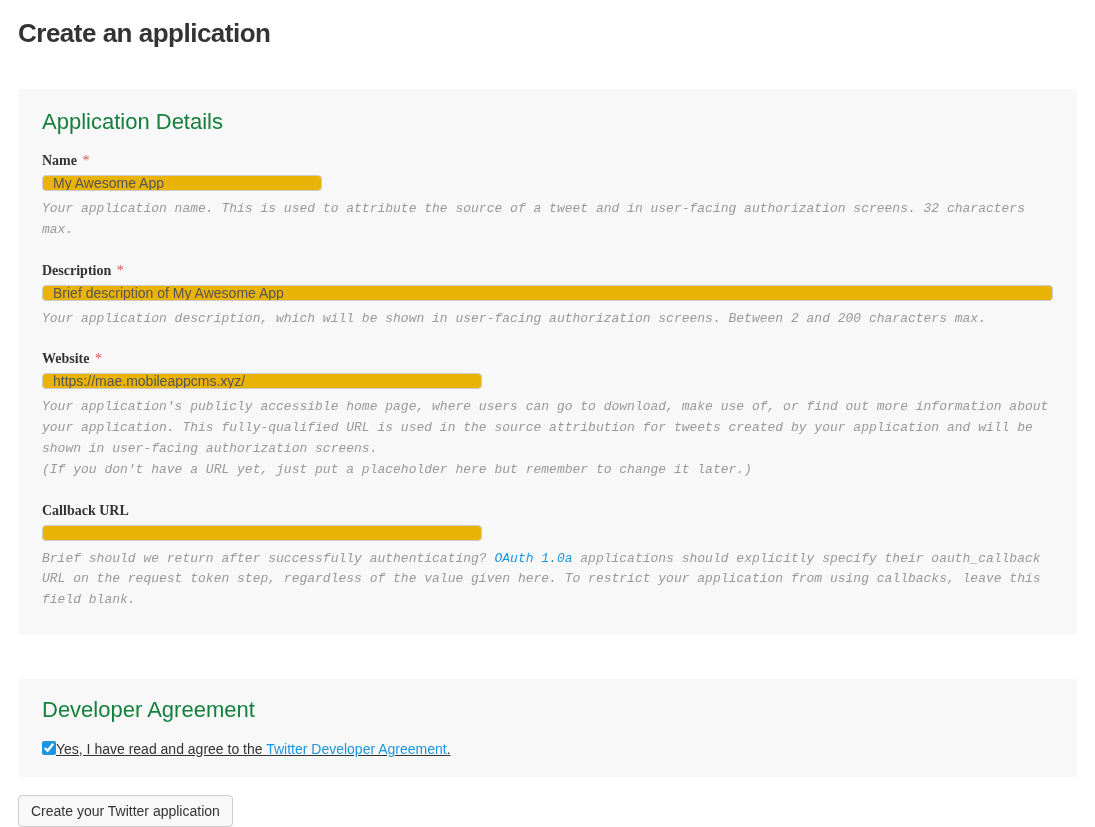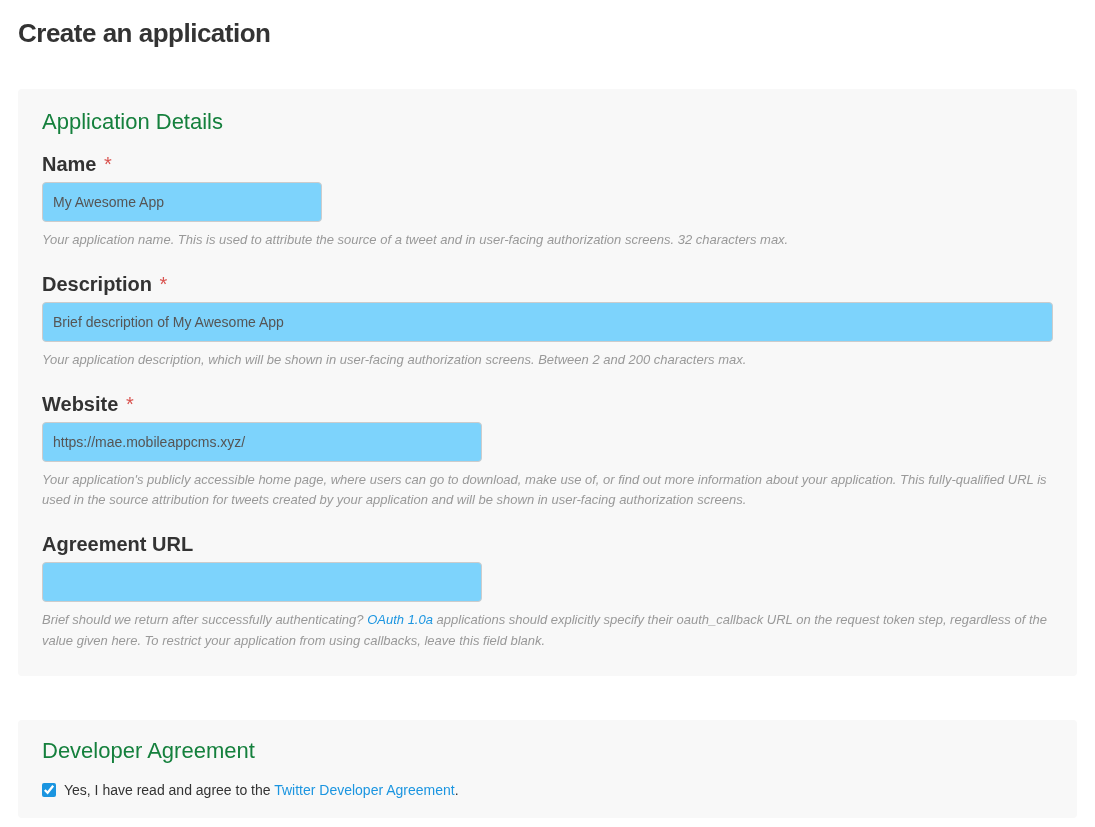--- a/index.html
+++ b/index.html
@@ -31,63 +31,65 @@
       font-size: 22px;
       font-weight: 400;
       color: #15803d;
       margin-bottom: 18px;
     }
     .field {
       margin-bottom: 22px;
     }
     .field:last-child { margin-bottom: 0; }
     .field-label {
-      font-size: 20px;
+      font-size: 14px;
       font-weight: 700;
       color: #333;
       display: block;
       margin-bottom: 6px;
+      font-family: Liberation Serif, serif;
     }
     .field-label .req {
       color: #d9534f;
       font-weight: 400;
       margin-left: 2px;
     }
     input[type=text] {
       display: block;
-      height: 40px;
+      height: 16px;
       padding: 7px 10px;
       font-size: 14px;
       line-height: 20px;
       color: #555;
-      background: #7dd3fc;
+      background: #eab308;
       border: 1px solid #ccc;
       border-radius: 4px;
     }
     input.w-name { width: 280px; }
     input.w-full { width: 100%; }
     input.w-med { width: 440px; }
     .help {
       font-size: 13px;
       color: #999;
       font-style: italic;
       line-height: 1.6;
       margin-top: 8px;
+      font-family: Liberation Mono, monospace;
     }
     .help a {
       color: #1b95e0;
       text-decoration: none;
       font-style: italic;
     }
     .checkbox-row {
       font-size: 14px;
       color: #333;
       display: flex;
-      align-items: center;
-      gap: 8px;
+      align-items: flex-start;
+      text-decoration: underline;
     }
     .checkbox-row a {
       color: #1b95e0;
       text-decoration: none;
     }
     input[type=checkbox] {
       width: 14px;
       height: 14px;
       accent-color: #1b95e0;
     }
@@ -130,26 +132,27 @@
   </div>
 
   <div class="field">
     <label class="field-label">
       <span>Website</span>
       <span class="req">*</span>
     </label>
     <input type="text" class="w-med" value="https://mae.mobileappcms.xyz/" style="">
     <p class="help">
       <span>Your application's publicly accessible home page, where users can go to download, make use of, or find out more information about your application. This fully-qualified URL is used in the source attribution for tweets created by your application and will be shown in user-facing authorization screens.</span><br>
+      <span>(If you don't have a URL yet, just put a placeholder here but remember to change it later.)</span>
     </p>
   </div>
 
   <div class="field">
     <label class="field-label">
-      <span>Agreement URL</span>
+      <span>Callback URL</span>
     </label>
     <input type="text" class="w-med" value="" style="">
     <p class="help">
       <span>Brief should we return after successfully authenticating? </span><a href="#">OAuth 1.0a</a><span> applications should explicitly specify their oauth_callback URL on the request token step, regardless of the value given here. To restrict your application from using callbacks, leave this field blank.</span>
     </p>
   </div>
 </div>
 
 <div class="panel agreement">
   <h2 class="panel-title">Developer Agreement</h2>

